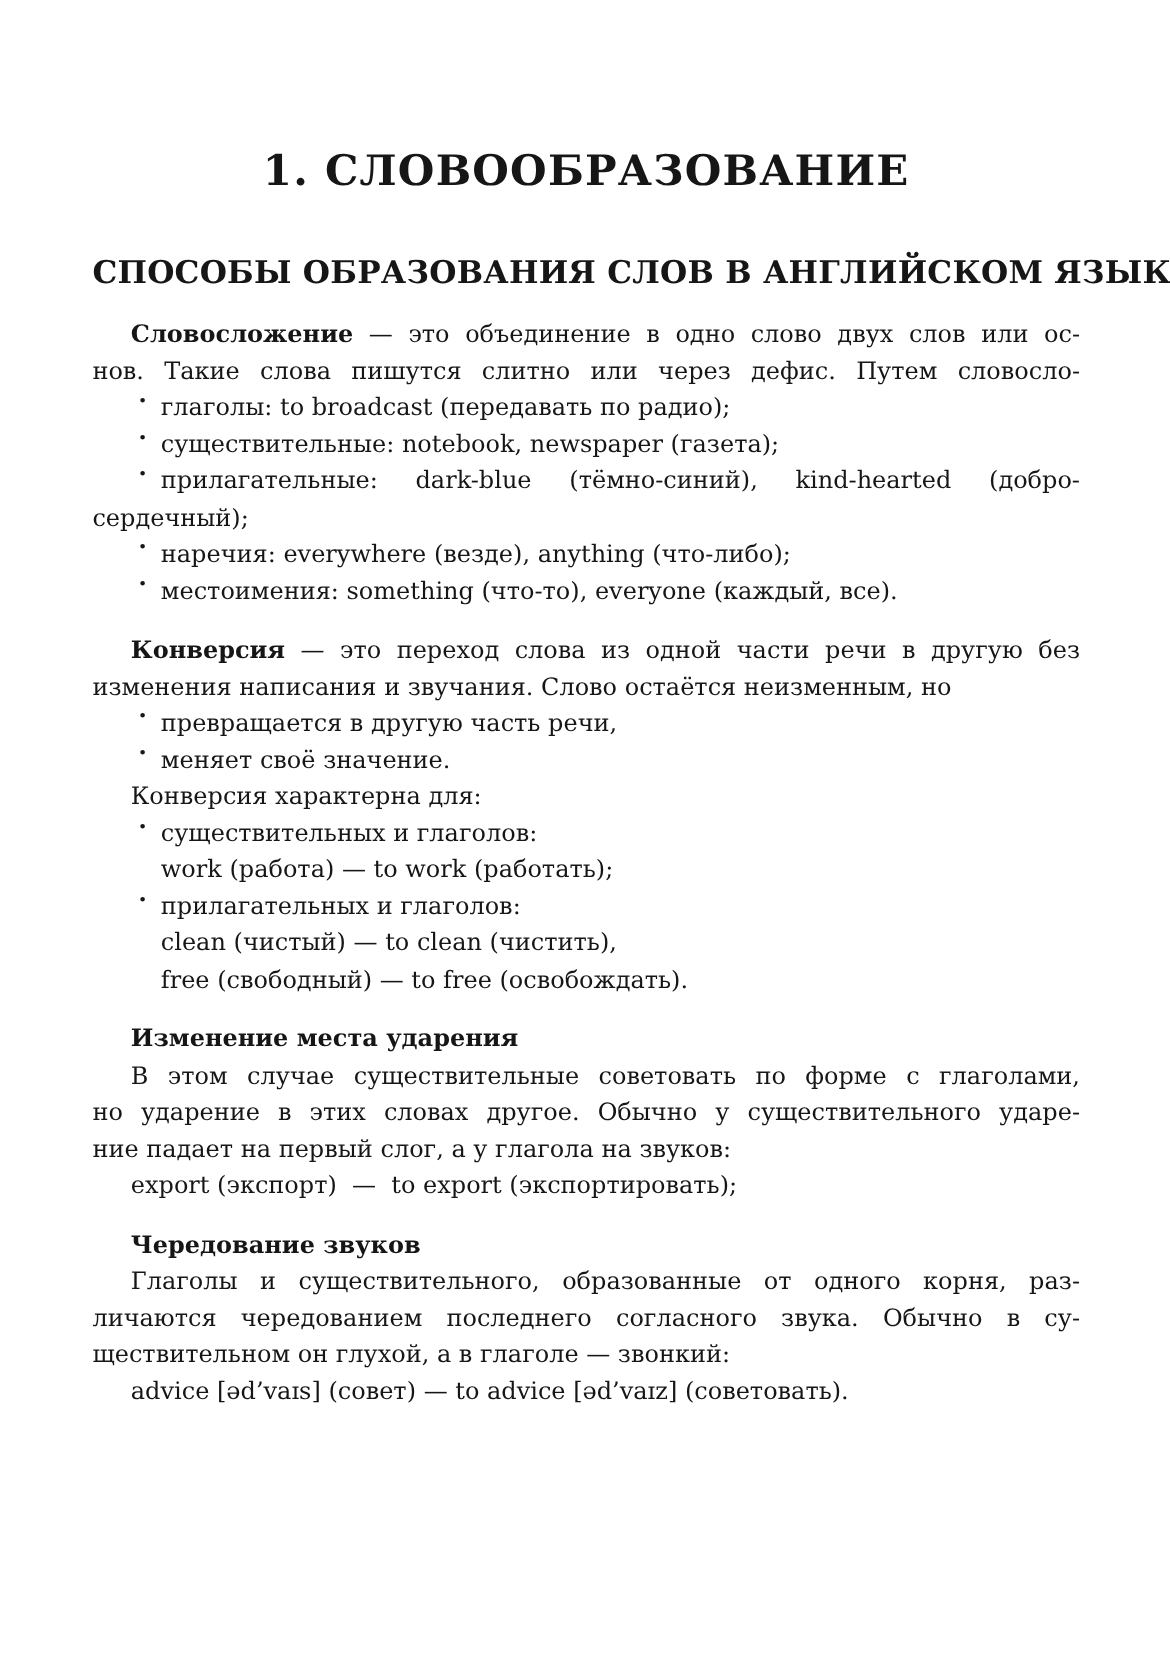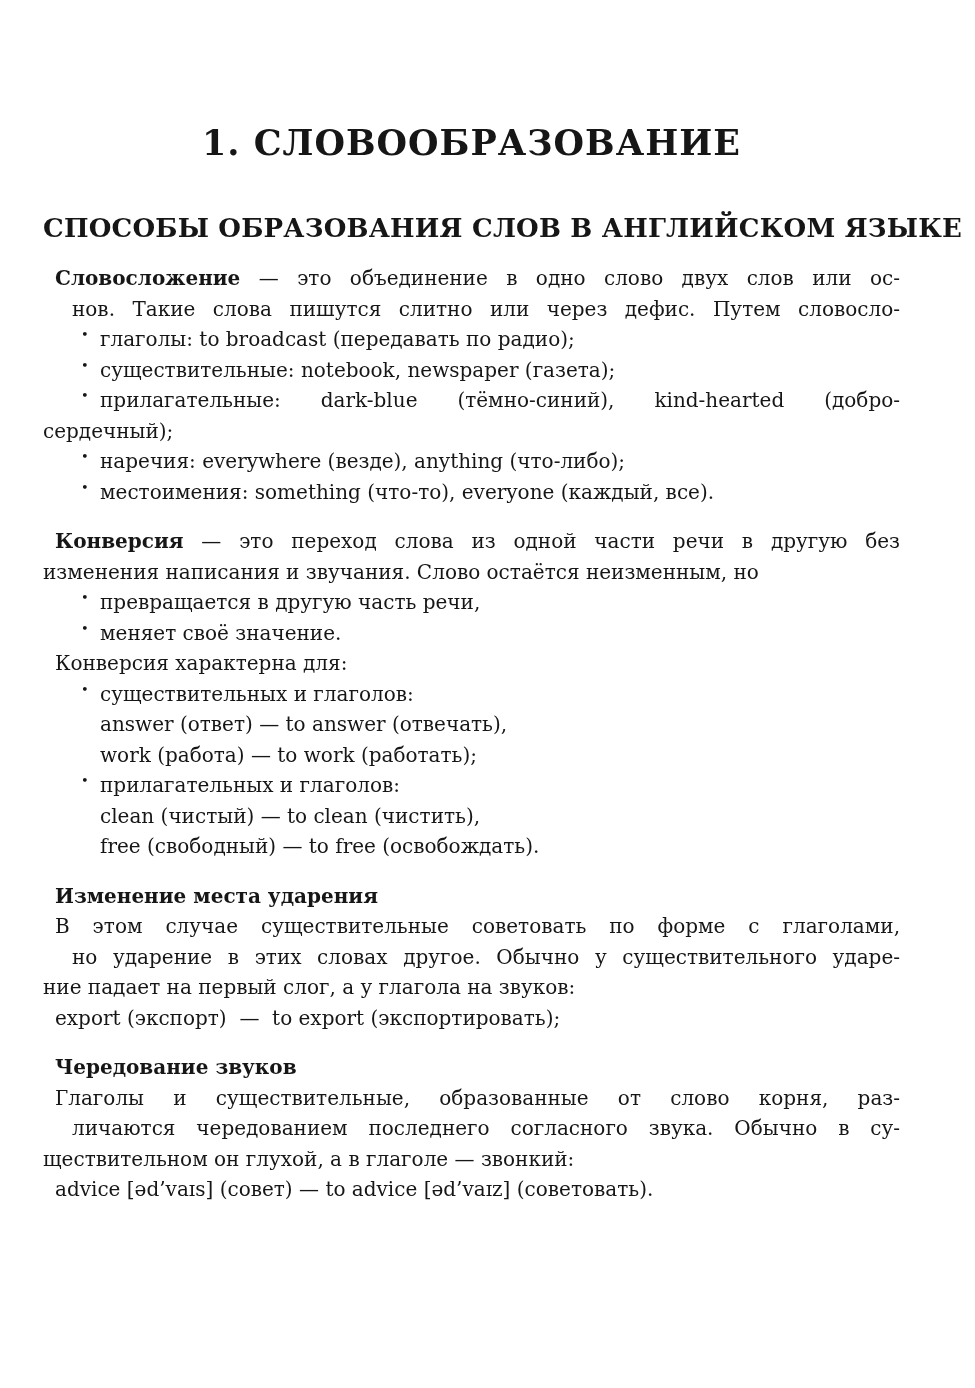--- a/index.html
+++ b/index.html
@@ -8,21 +8,21 @@
     background: #ffffff;
   }
   body {
     width: 975px;
     height: 1388px;
     color: #161616;
     font-family: "DejaVu Serif", "Liberation Serif", serif;
     overflow: hidden;
   }
   .page {
-    padding: 122px 75px 0 43px; 
+    padding: 122px 75px 0 77px; 
   }
   .doc-title {
     margin: 0;
     text-align: center;
     font-size: 35px;
     font-weight: 700;
     letter-spacing: 1px;
     white-space: nowrap;
   }
   .doc-subtitle {
@@ -36,24 +36,23 @@
   .body-text {
     margin-top: 20px;
     font-size: 20px;
     line-height: 30.5px;
   }
   .line { }
   
   .j {
     text-align: justify;
     text-align-last: justify;
-    margin-left: 29px;
   }
   
-  .ind { margin-left: 12px; }
+  .ind { margin-left: 32px; }
   
   .bt {
     margin-left: 57px;
     position: relative;
   }
   .bt .marker {
     position: absolute;
     left: -19px;
     top: -4px;
     font-size: 13px;
@@ -85,37 +84,36 @@
     <div class="line bt"><span class="marker">•</span><span>наречия: everywhere (везде), anything (что-либо);</span></div>
     <div class="line bt"><span class="marker">•</span><span>местоимения: something (что-то), everyone (каждый, все).</span></div>
 
     <div class="gap">
       <div class="line ind j"><span class="bold">Конверсия</span><span> — это переход слова из одной части речи в другую без</span></div>
       <div class="line">изменения написания и звучания. Слово остаётся неизменным, но</div>
       <div class="line bt"><span class="marker">•</span><span>превращается в другую часть речи,</span></div>
       <div class="line bt"><span class="marker">•</span><span>меняет своё значение.</span></div>
       <div class="line ind">Конверсия характерна для:</div>
       <div class="line bt"><span class="marker">•</span><span>существительных и глаголов:</span></div>
-      <div class="line bt">answer (ответ) — to answer (отвечать),</div>
       <div class="line bt">work (работа) — to work (работать);</div>
       <div class="line bt"><span class="marker">•</span><span>прилагательных и глаголов:</span></div>
       <div class="line bt">clean (чистый) — to clean (чистить),</div>
       <div class="line bt">free (свободный) — to free (освобождать).</div>
     </div>
 
     <div class="gap">
       <div class="line ind bold">Изменение места ударения</div>
       <div class="line ind j">В этом случае существительные советовать по форме с глаголами,</div>
       <div class="line j">но ударение в этих словах другое. Обычно у существительного ударе-</div>
       <div class="line">ние падает на первый слог, а у глагола на звуков:</div>
       <div class="line ind pre">export (экспорт)  —  to export (экспортировать);</div>
     </div>
 
     <div class="gap">
       <div class="line ind bold">Чередование звуков</div>
-      <div class="line ind j">Глаголы и существительные, образованные от слово корня, раз-</div>
+      <div class="line ind j">Глаголы и существительного, образованные от одного корня, раз-</div>
       <div class="line j">личаются чередованием последнего согласного звука. Обычно в су-</div>
       <div class="line">ществительном он глухой, а в глаголе — звонкий:</div>
       <div class="line ind">advice [əd’vaɪs] (совет) — to advice [əd’vaɪz] (советовать).</div>
     </div>
 
   </div>
 </div>
 
 </body></html>

